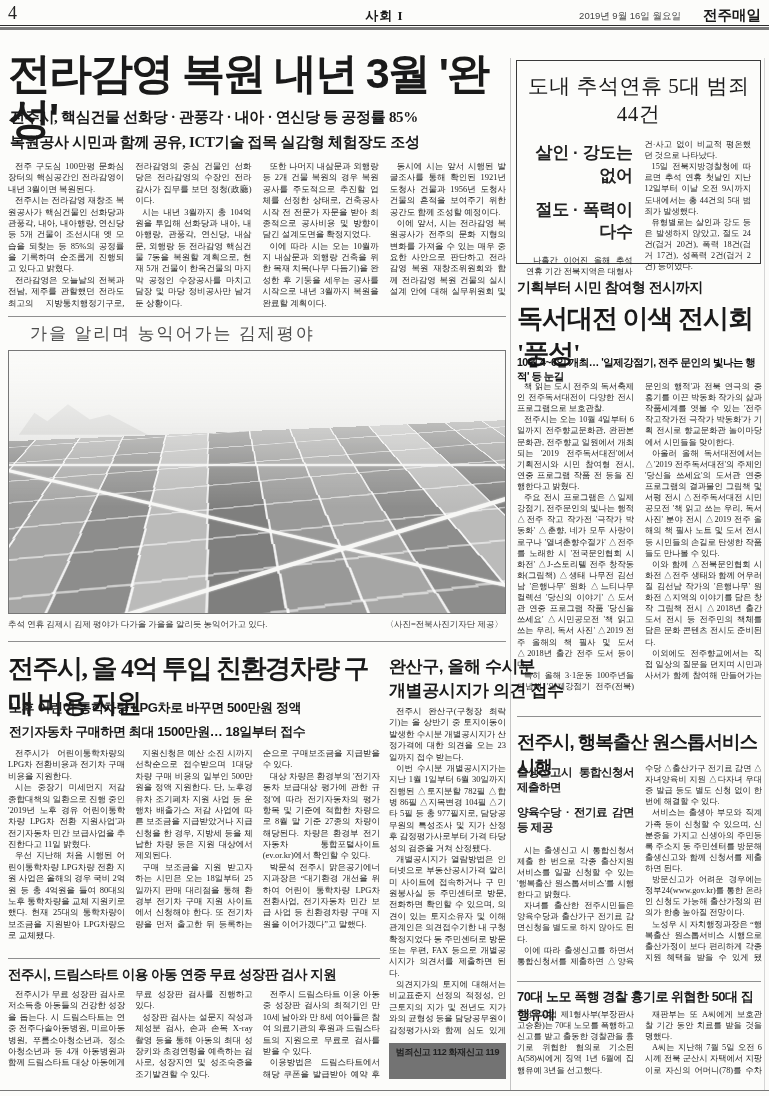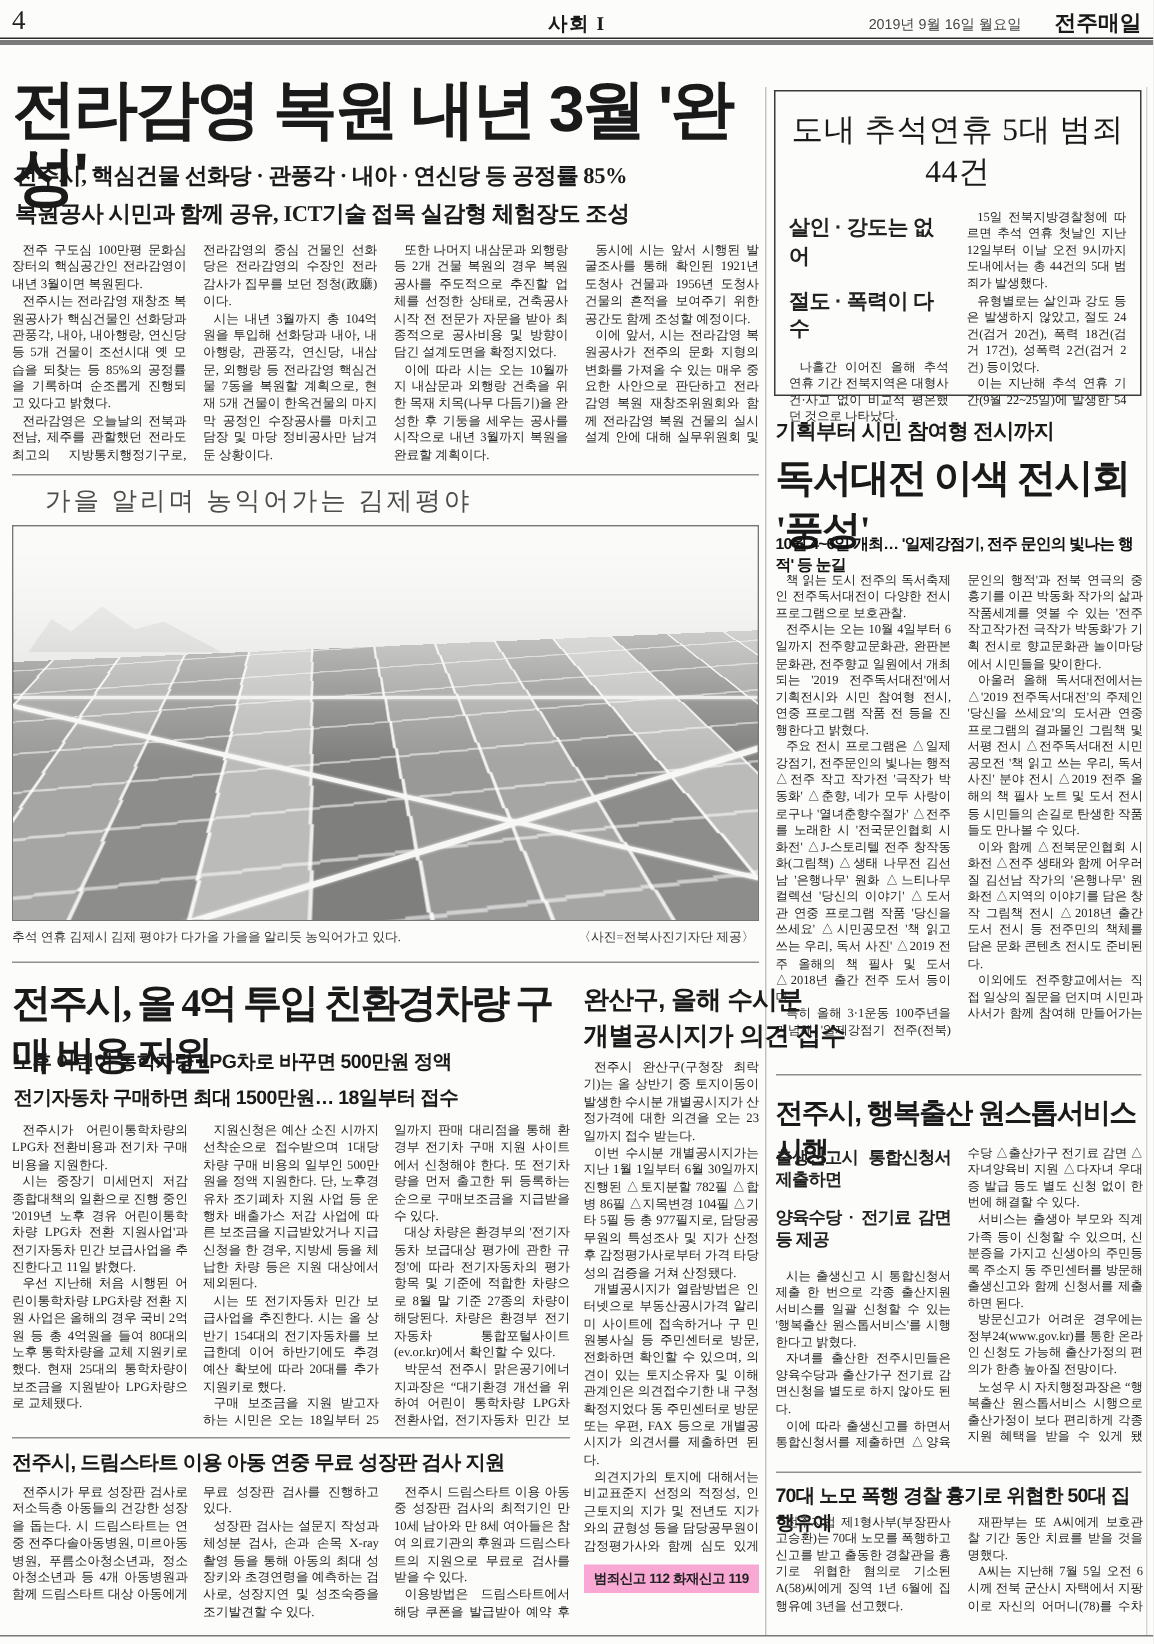--- a/index.html
+++ b/index.html
@@ -41,30 +41,30 @@
   .road3{left:0;top:43%;width:100%;height:2px;opacity:.9;}
   .ph-haze{position:absolute;inset:0;background:linear-gradient(rgba(250,250,248,.96),rgba(250,250,248,.25) 42%,rgba(250,250,248,0) 60%);}
   .photo-cap{left:8px;top:619px;font-size:8.5px;color:#333;}
   
   .eco-title{left:8px;top:651px;width:380px;font-weight:bold;font-size:26px;letter-spacing:-1.5px;}
   .eco-sub{left:9px;font-weight:bold;font-size:13px;letter-spacing:-0.4px;}
   .eco-body{left:8px;top:748px;width:372px;height:207px;column-count:3;column-gap:10px;}
   
   .wan-title{left:389px;top:655px;font-weight:bold;font-size:17px;letter-spacing:-0.4px;}
   .wan-body{left:389px;top:706px;width:117px;height:330px;}
-  .notice-box{left:389px;top:1043px;width:117px;height:19px;background:#f9a8d4;text-align:center;
+  .notice-box{left:389px;top:1043px;width:117px;height:36px;background:#737373;text-align:center;
               font-weight:bold;font-size:9px;line-height:19px;letter-spacing:-0.3px;color:#222;}
   
   .dream-title{left:8px;top:966px;width:372px;font-weight:bold;font-size:13.5px;letter-spacing:-0.5px;}
   .dream-body{left:8px;top:989px;width:372px;height:100px;column-count:3;column-gap:10px;}
   
   .crime-box{left:516px;top:60px;width:245px;height:204px;border:1.5px solid #3a3a3a;box-sizing:border-box;padding:6px 9px;}
   .crime-title{text-align:center;font-size:21px;letter-spacing:0.5px;margin-top:5px;}
   .crime-cols{margin-top:11px;height:148px;column-count:2;column-gap:12px;}
-  .box-subhead{text-align:left;font-weight:bold;font-size:14px;margin:3px 0 11px;letter-spacing:-0.4px;}
+  .box-subhead{text-align:right;font-weight:bold;font-size:17px;margin:3px 0 11px;letter-spacing:-0.4px;}
   .small-cols{font-size:8.3px;}
   
   .book-kicker{left:517px;top:279px;font-weight:bold;font-size:14px;letter-spacing:-0.5px;}
   .book-title{left:517px;top:301px;width:245px;font-weight:bold;font-size:26px;letter-spacing:-1px;}
   .book-subhead{left:517px;top:356px;width:245px;font-weight:bold;font-size:10.5px;letter-spacing:-0.5px;color:#111;}
   .book-body{left:517px;top:381px;width:245px;height:322px;column-count:2;column-gap:11px;}
   
   .birth-title{left:517px;top:729px;width:245px;font-weight:bold;font-size:18.5px;letter-spacing:-1px;}
   .birth-flow{left:517px;top:763px;width:245px;height:212px;column-count:2;column-gap:11px;}
   .flow-subhead{font-weight:bold;font-size:11.5px;margin:2px 0 9px;letter-spacing:-0.5px;font-family:"Liberation Sans",sans-serif;}
@@ -120,21 +120,20 @@
 
   <div class="abs eco-title">전주시, 올 4억 투입 친환경차량 구매 비용 지원</div>
   <div class="abs eco-sub sans" style="top:699px;">노후 어린이 통학차량 LPG차로 바꾸면 500만원 정액</div>
   <div class="abs eco-sub sans" style="top:723px;">전기자동차 구매하면 최대 1500만원… 18일부터 접수</div>
   <div class="abs eco-body body-cols">
     <div>
         <p class="para">전주시가 어린이통학차량의 LPG차 전환비용과 전기차 구매비용을 지원한다.</p>
         <p class="para">시는 중장기 미세먼지 저감 종합대책의 일환으로 진행 중인 '2019년 노후 경유 어린이통학차량 LPG차 전환 지원사업'과 전기자동차 민간 보급사업을 추진한다고 11일 밝혔다.</p>
         <p class="para">우선 지난해 처음 시행된 어린이통학차량 LPG차량 전환 지원 사업은 올해의 경우 국비 2억원 등 총 4억원을 들여 80대의 노후 통학차량을 교체 지원키로 했다. 현재 25대의 통학차량이 보조금을 지원받아 LPG차량으로 교체됐다.</p>
         <p class="para">지원신청은 예산 소진 시까지 선착순으로 접수받으며 1대당 차량 구매 비용의 일부인 500만원을 정액 지원한다. 단, 노후경유차 조기폐차 지원 사업 등 운행차 배출가스 저감 사업에 따른 보조금을 지급받았거나 지급 신청을 한 경우, 지방세 등을 체납한 차량 등은 지원 대상에서 제외된다.</p>
-        <p class="para">시는 또 전기자동차 민간 보급사업을 추진한다. 시는 올 상반기 154대의 전기자동차를 보급한데 이어 하반기에도 추경 예산 확보에 따라 20대를 추가 지원키로 했다.</p>
         <p class="para">구매 보조금을 지원 받고자 하는 시민은 오는 18일부터 25일까지 판매 대리점을 통해 환경부 전기차 구매 지원 사이트에서 신청해야 한다. 또 전기차량을 먼저 출고한 뒤 등록하는 순으로 구매보조금을 지급받을 수 있다.</p>
         <p class="para">대상 차량은 환경부의 '전기자동차 보급대상 평가에 관한 규정'에 따라 전기자동차의 평가항목 및 기준에 적합한 차량으로 8월 말 기준 27종의 차량이 해당된다. 차량은 환경부 전기자동차 통합포털사이트(ev.or.kr)에서 확인할 수 있다.</p>
         <p class="para">박문석 전주시 맑은공기에너지과장은 “대기환경 개선을 위하여 어린이 통학차량 LPG차 전환사업, 전기자동차 민간 보급 사업 등 친환경차량 구매 지원을 이어가겠다”고 말했다.</p>
       </div>
 
   </div>
 
   <div class="abs wan-title sans">완산구, 올해 수시분</div>
   <div class="abs wan-title sans" style="top:679px;">개별공시지가 의견 접수</div>
   <div class="abs wan-body body-cols">

